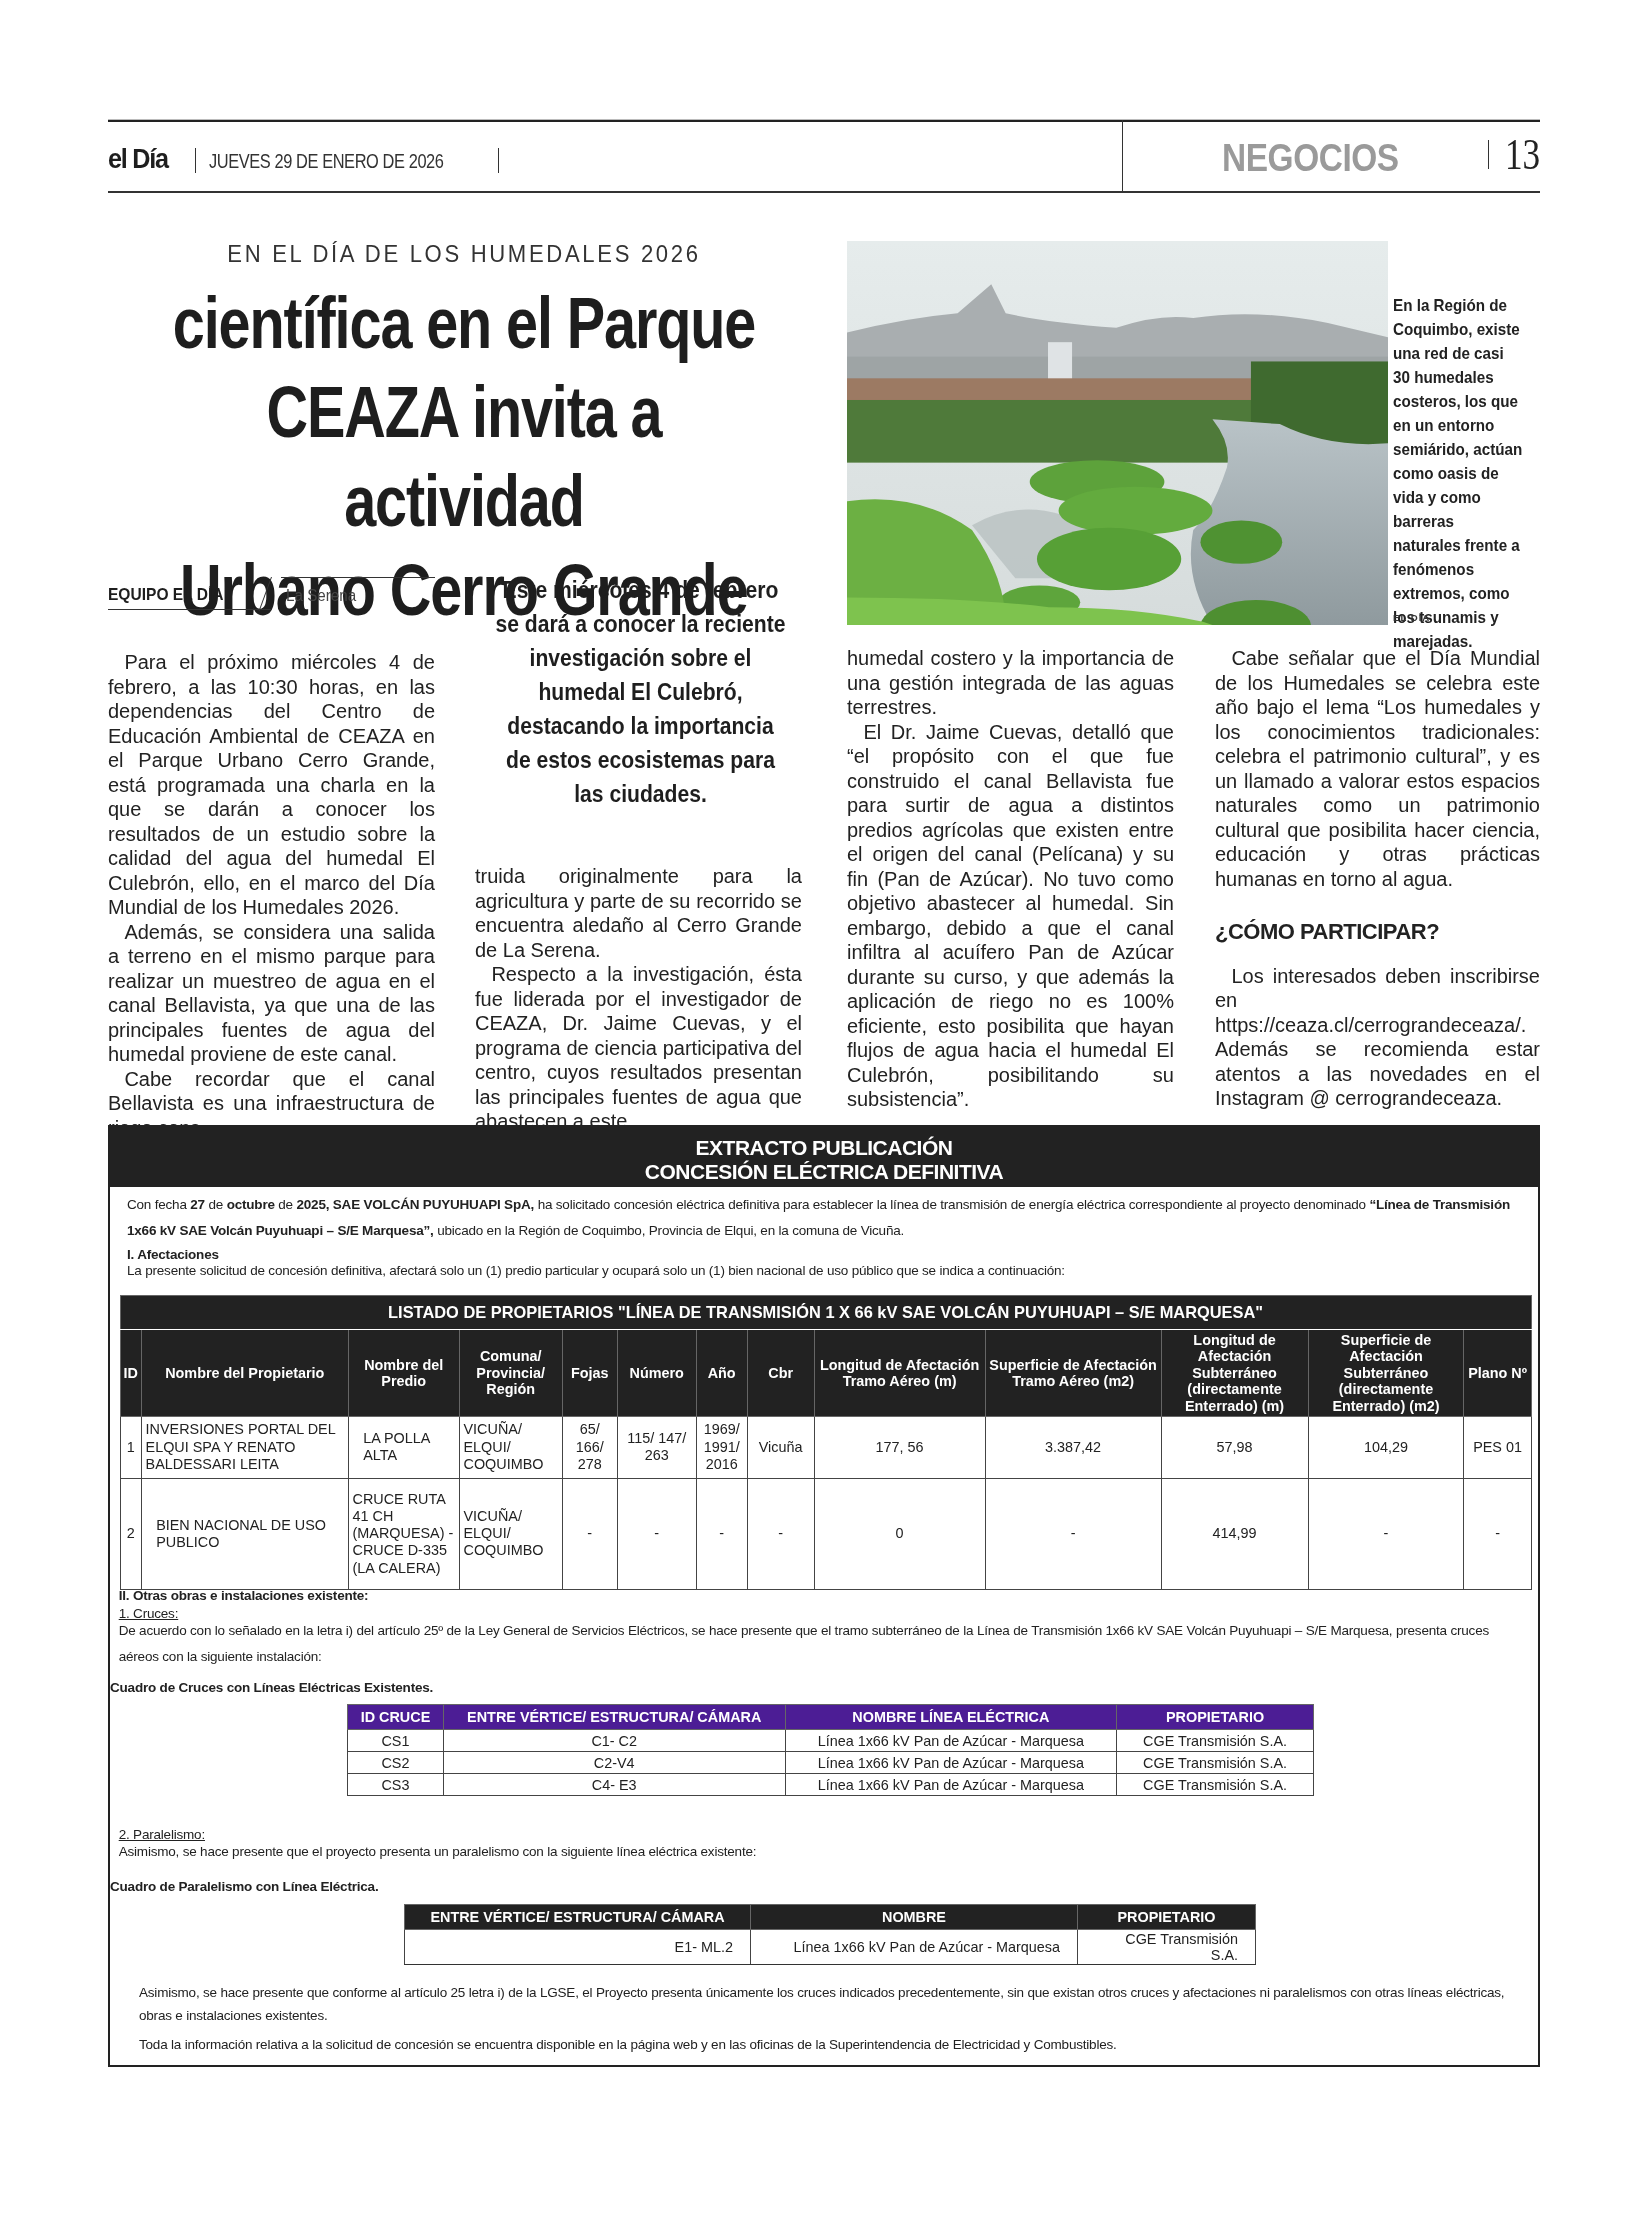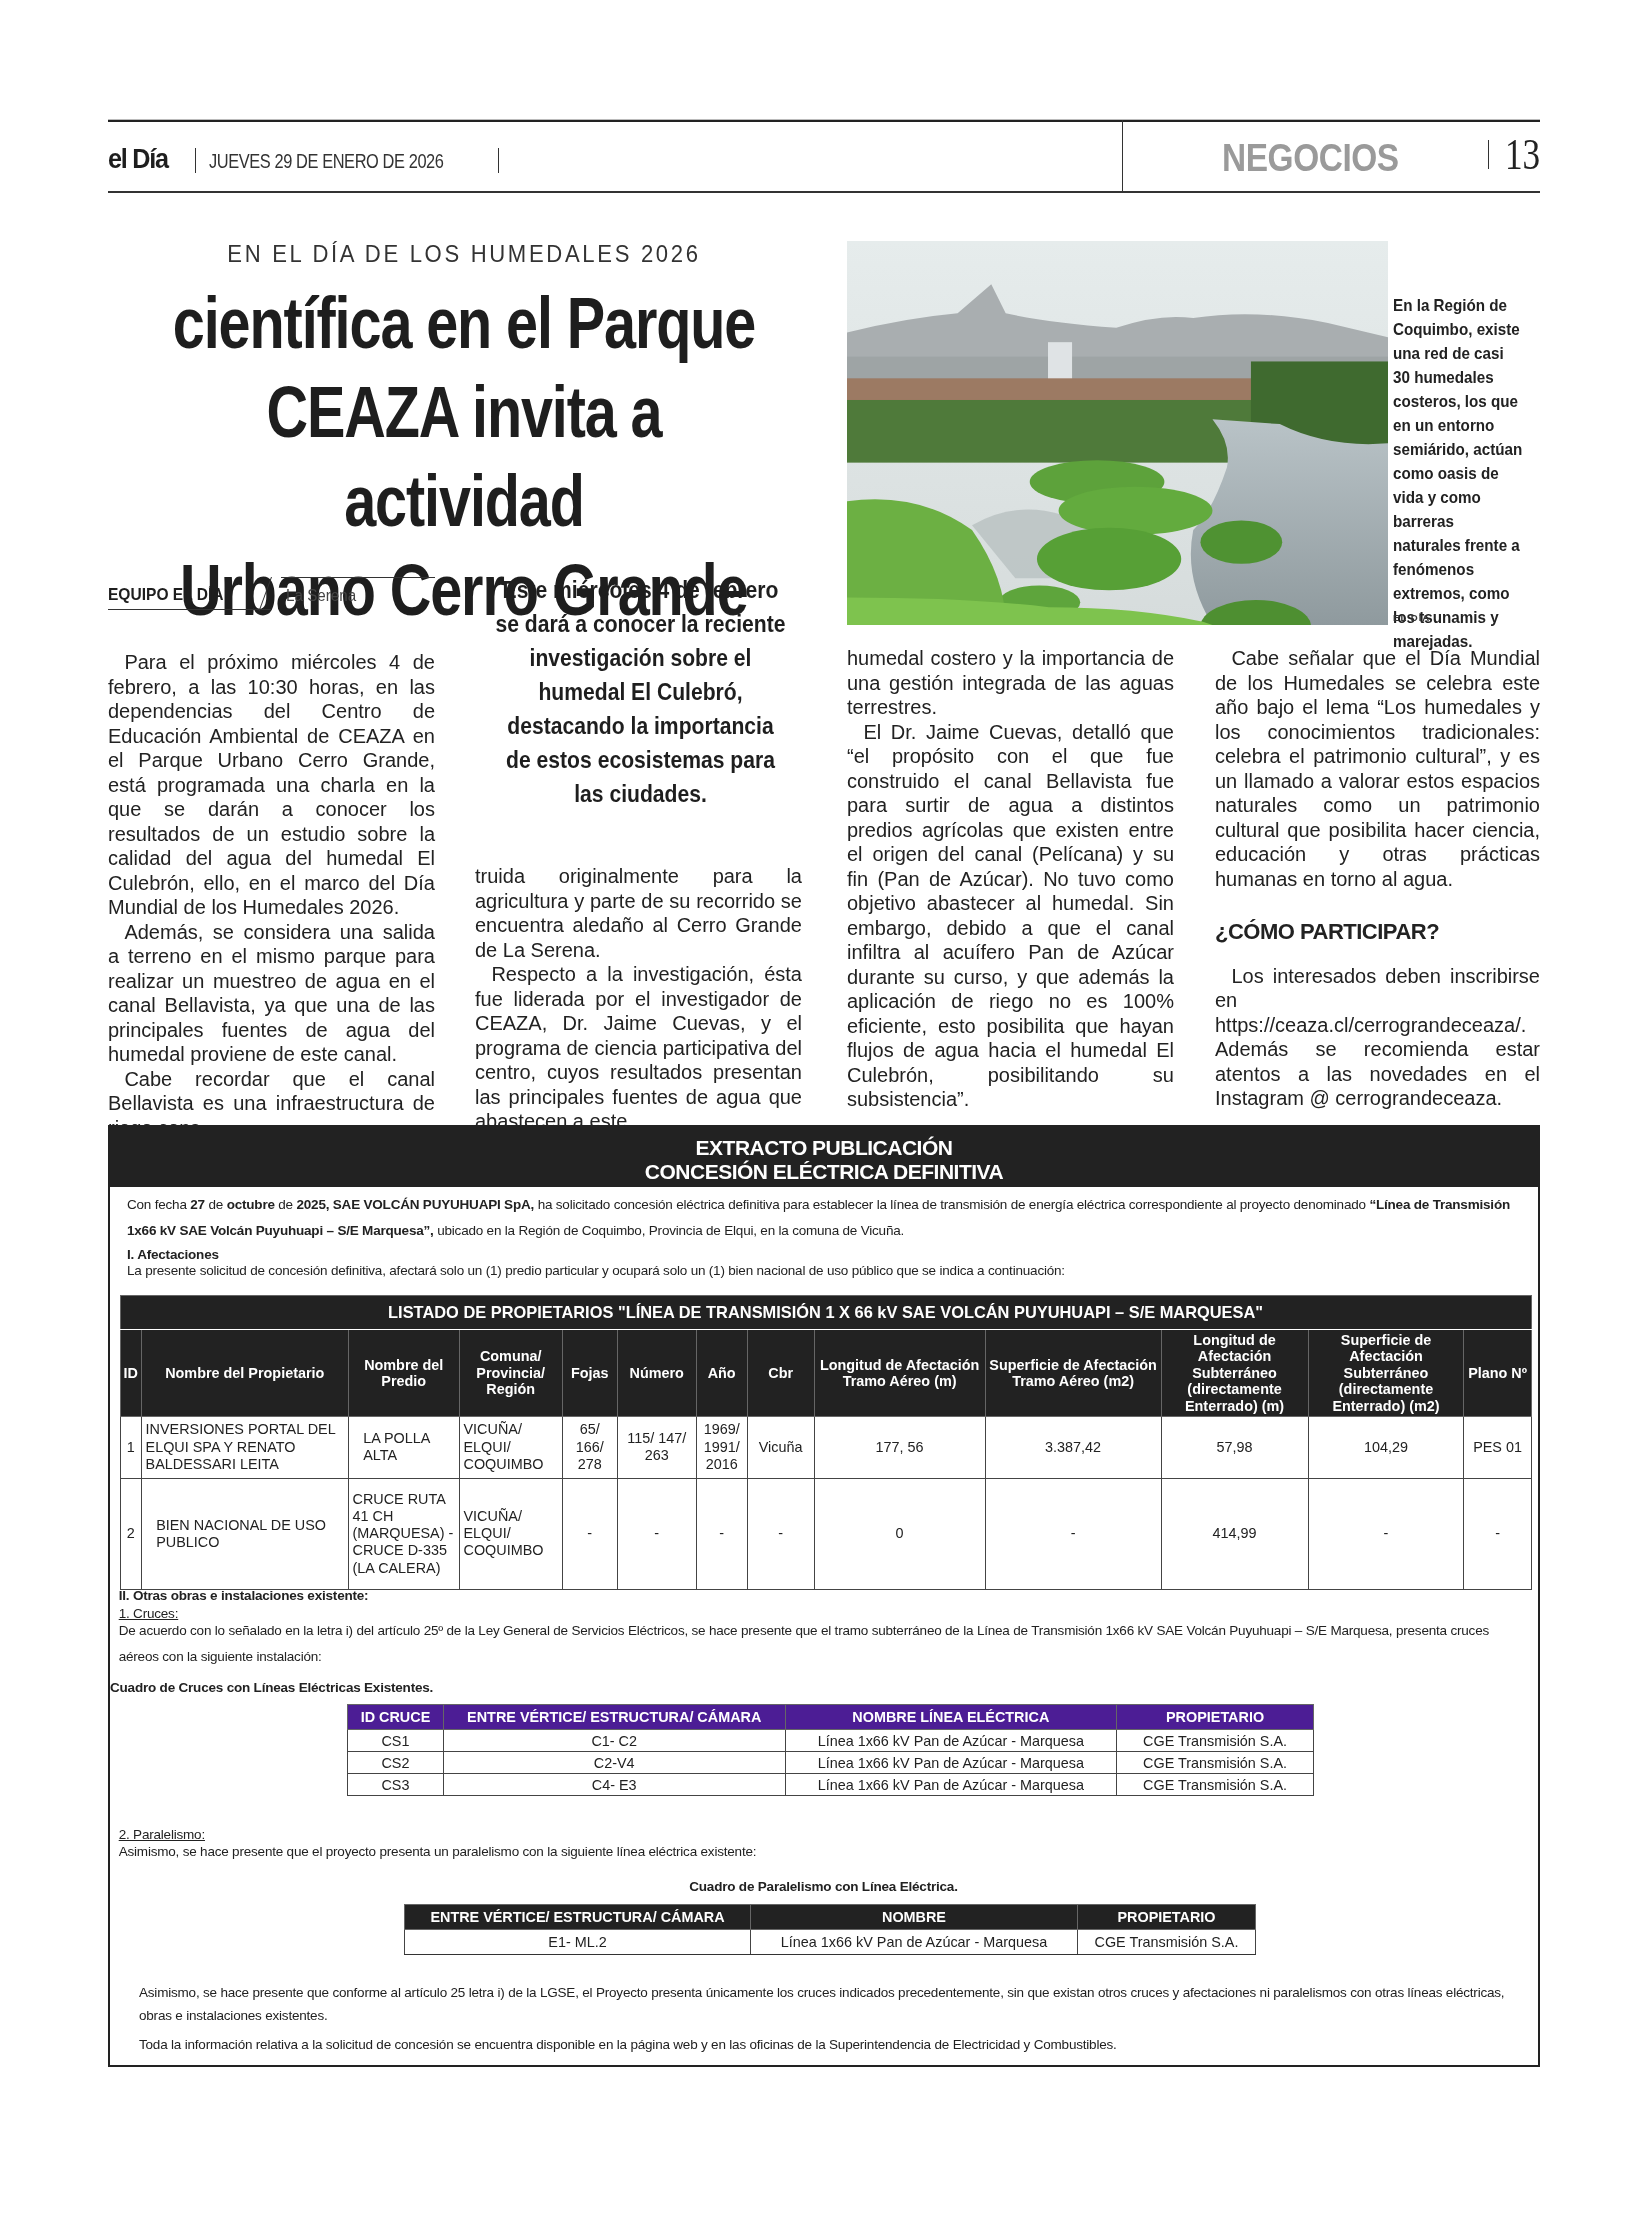--- a/index.html
+++ b/index.html
@@ -61,21 +61,21 @@
   .t-main tr.r1 td{height:62px}
   .t-main tr.r2 td{height:111px;border-top:1.9px solid #555}
   .t-main td.left{text-align:left}
 
   .t-cruces{left:237px;top:577px;width:967px;font-size:14.4px;color:#222}
   .t-cruces th{background:#4c1d95;color:#fff;font-weight:bold;padding:2.9px;height:25px;border:0.5px solid #666}
   .t-cruces td{border:0.5px solid #444;text-align:center;height:22px;padding:1px 2.9px}
 
   .t-par{left:294px;top:777px;width:852px;font-size:14.4px;color:#222}
   .t-par th{background:#222;color:#fff;font-weight:bold;padding:2.9px;height:25px;border:0.5px solid #666}
-  .t-par td{border:0.5px solid #444;text-align:center;height:25px;padding:1px 7px;border-bottom:1.4px solid #333}
+  .t-par td{border:0.5px solid #444;text-align:right;height:25px;padding:1px 17px;border-bottom:1.4px solid #333}
 </style>
 </head>
 <body>
 
 <div class="abs rule-top"></div>
 <div class="abs logo">el Día</div>
 <div class="abs pipe" style="left:195px"></div>
 <div class="abs date">JUEVES 29 DE ENERO DE 2026</div>
 <div class="abs pipe" style="left:498px"></div>
 <div class="abs vsep"></div>
@@ -254,21 +254,21 @@
         <td>CS3</td>
         <td>C4- E3</td>
         <td>Línea 1x66 kV Pan de Azúcar - Marquesa</td>
         <td>CGE Transmisión S.A.</td>
       </tr>
     </tbody>
   </table>
 
   <div class="ad-text u" style="left:8.7px;top:695px">2. Paralelismo:</div>
   <div class="ad-text" style="left:8.7px;top:712px;width:1395px">Asimismo, se hace presente que el proyecto presenta un paralelismo con la siguiente línea eléctrica existente:</div>
-  <div class="ad-text" style="left:0;top:747px;width:1427px;text-align:center;font-weight:bold">Cuadro de Paralelismo con Línea Eléctrica.</div>
+  <div class="ad-text" style="left:0;top:747px;width:1427px;font-weight:bold">Cuadro de Paralelismo con Línea Eléctrica.</div>
 
   <table class="t-par">
     <thead>
       <tr>
         <th style="width:346px">ENTRE VÉRTICE/ ESTRUCTURA/ CÁMARA</th>
         <th style="width:327px">NOMBRE</th>
         <th style="width:178px">PROPIETARIO</th>
       </tr>
     </thead>
     <tbody>

